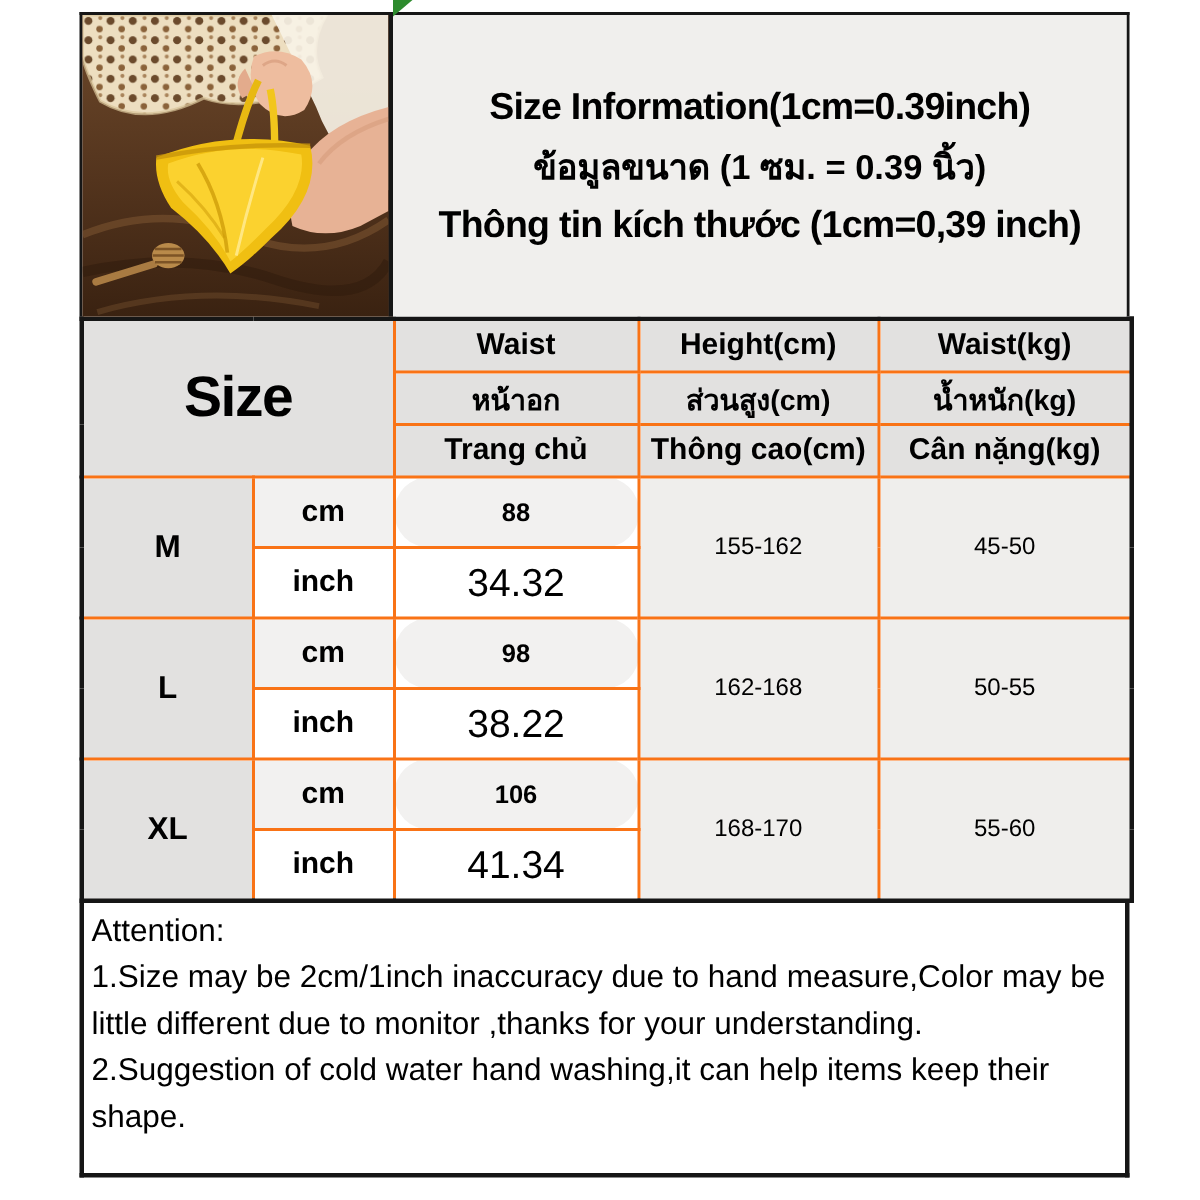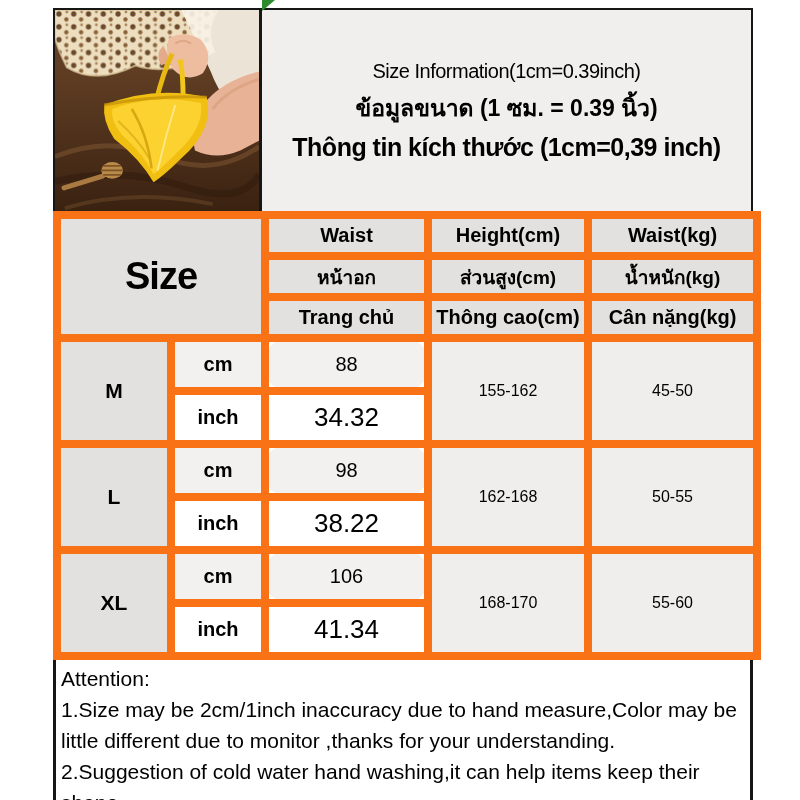--- a/index.html
+++ b/index.html
@@ -20,47 +20,47 @@
     width:207px;flex:none;box-sizing:border-box;
     border-right:3px solid #161616;position:relative;overflow:hidden;
     background:#5d3a22;
   }
   .photo svg{display:block;width:100%;height:100%;}
   .title-box{
     flex:1;background:#f0efed;display:flex;flex-direction:column;
     justify-content:center;align-items:center;text-align:center;gap:7px;
     padding:0 2px;
   }
-  .title-en{font-size:20px;font-weight:normal;letter-spacing:-0.5px;}
+  .title-en{font-size:25px;font-weight:bold;letter-spacing:-0.5px;}
   .title-th{font-size:23px;font-weight:bold;}
   .title-vi{font-size:25px;font-weight:bold;letter-spacing:-0.5px;}
 
   .green-corner{
     position:absolute;left:262px;top:0;width:0;height:0;
     border-top:11px solid #2e8b2e;border-right:13px solid transparent;
     z-index:5;
   }
 
   
   table.size-table{
     width:700px;border-collapse:collapse;table-layout:fixed;
     border:3px solid #161616;
   }
   table.size-table td{
-    border:8px solid #f97316;text-align:center;vertical-align:middle;
+    border:2px solid #f97316;text-align:center;vertical-align:middle;
     padding:0;overflow:hidden;
   }
   td.hdr{background:#e2e1e0;font-weight:bold;font-size:20px;height:33px;}
   td.hdr-th{font-size:19px;}
   td.size-head{background:#e2e1e0;font-weight:bold;font-size:38px;letter-spacing:-1px;}
   td.size-cell{background:#e2e1e0;font-weight:bold;font-size:21px;}
   td.unit-cell{font-weight:bold;font-size:20px;height:45px;}
   td.cm-bg{background:#f2f1f0;}
   td.inch-bg{background:#ffffff;}
-  td.val-cm{font-weight:normal;font-size:20px;border-radius:23px;}
+  td.val-cm{font-weight:bold;font-size:17px;border-radius:23px;}
   td.val-inch{font-weight:normal;font-size:26px;}
   td.range-cell{background:#efeeec;font-weight:normal;font-size:16px;}
 
   
   .attention{
     box-sizing:border-box;height:183px;background:#fff;
     border:3px solid #161616;border-top:none;
     padding:3px 6px 0 5px;font-size:21px;line-height:31px;text-align:left;
   }
   .attention p{margin:0;}

